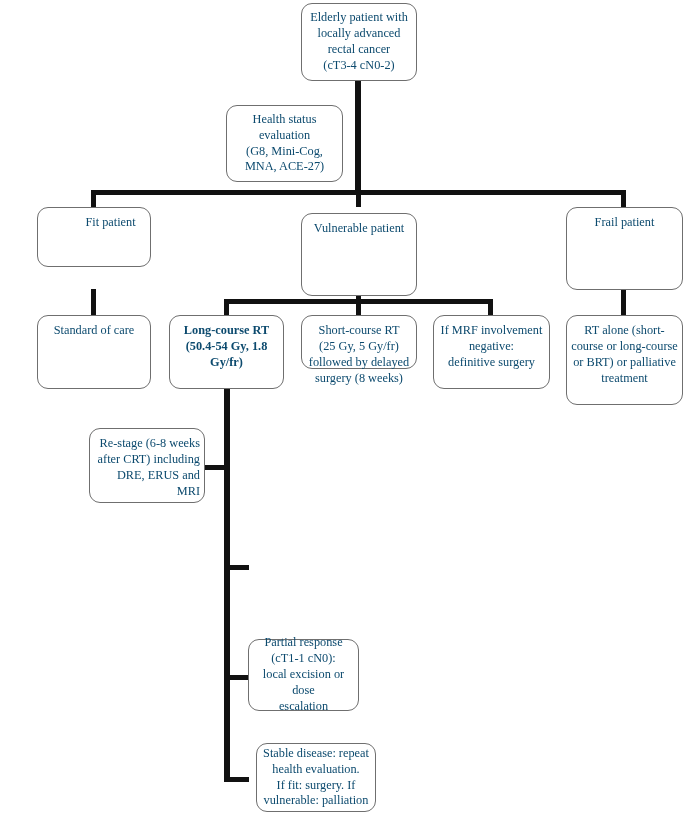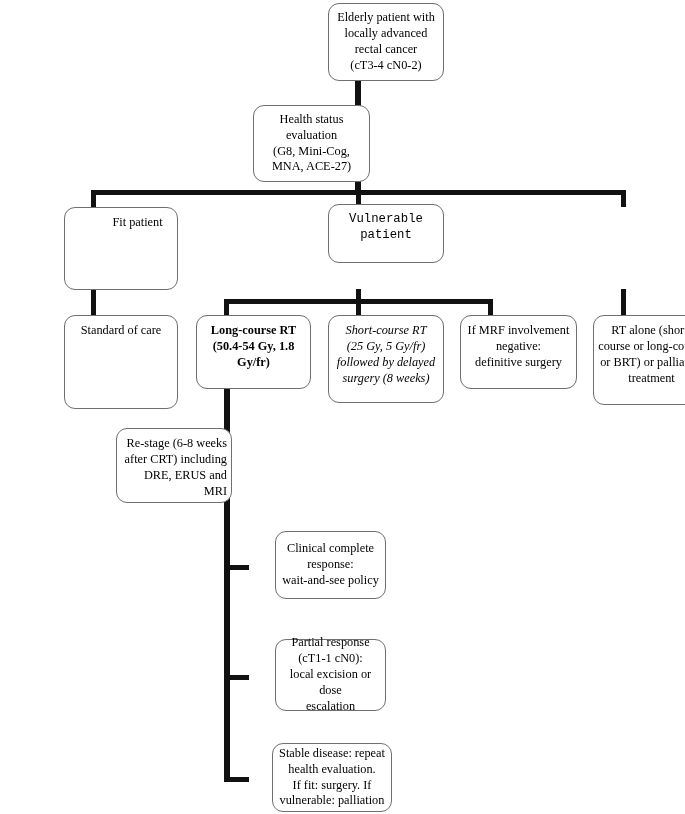--- a/index.html
+++ b/index.html
@@ -14,30 +14,29 @@
     background: #ffffff;
     font-family: "Liberation Serif", "DejaVu Serif", serif;
     overflow: hidden;
   }
   .node {
     position: absolute;
     box-sizing: border-box;
     border: 1px solid #6f6f6f;
     border-radius: 11px;
     background: #ffffff;
-    color: #000000;
+    color: #0c4a6e;
     font-size: 12.3px;
     line-height: 1.30;
     text-align: center;
     padding-top: 7px;
     padding-left: 4px;
     padding-right: 4px;
     z-index: 3;
     white-space: pre-line;
-    margin-left: 27px;
   }
   .node.mid {
     display: flex;
     align-items: center;
     justify-content: center;
     padding-top: 0;
   }
   .conn {
     position: absolute;
     background: #111111;
@@ -82,57 +81,55 @@
   <div class="node mid" style="left:301px; top:3px; width:116px; height:78px;">Elderly patient with
 locally advanced
 rectal cancer
 (cT3-4 cN0-2)</div>
 
   <div class="node mid" style="left:226px; top:105px; width:117px; height:77px;">Health status
 evaluation
 (G8, Mini-Cog,
 MNA, ACE-27)</div>
 
-  <div class="node" style="left:37px; top:207px; width:114px; height:83px;padding-left:37px;">Fit patient</div>
+  <div class="node" style="left:37px; top:207px; width:114px; height:60px;padding-left:37px;">Fit patient</div>
 
-  <div class="node" style="left:301px; top:204px; width:116px; height:59px;font-family:Liberation Mono, monospace;">Vulnerable patient</div>
+  <div class="node" style="left:301px; top:213px; width:116px; height:83px;">Vulnerable patient</div>
 
+  <div class="node" style="left:566px; top:207px; width:117px; height:83px;">Frail patient</div>
 
-  <div class="node" style="left:37px; top:315px; width:114px; height:94px;">Standard of care</div>
+  <div class="node" style="left:37px; top:315px; width:114px; height:74px;">Standard of care</div>
 
   <div class="node" style="left:169px; top:315px; width:115px; height:74px;font-weight:bold;">Long-course RT
 (50.4-54 Gy, 1.8
 Gy/fr)</div>
 
-  <div class="node" style="left:301px; top:315px; width:116px; height:88px;font-style:italic;">Short-course RT
+  <div class="node" style="left:301px; top:315px; width:116px; height:54px;">Short-course RT
 (25 Gy, 5 Gy/fr)
 followed by delayed
 surgery (8 weeks)</div>
 
   <div class="node" style="left:433px; top:315px; width:117px; height:74px;font-family:Liberation Serif, serif;">If MRF involvement
 negative:
 definitive surgery</div>
 
   <div class="node" style="left:566px; top:315px; width:117px; height:90px;">RT alone (short-
 course or long-course
 or BRT) or palliative
 treatment</div>
 
   <div class="node" style="left:89px; top:428px; width:116px; height:75px;text-align:right;">Re-stage (6-8 weeks
 after CRT) including
 DRE, ERUS and
 MRI</div>
 
-  <div class="node mid" style="left:248px; top:531px; width:111px; height:68px;">Clinical complete
-response:
-wait-and-see policy</div>
 
   <div class="node mid" style="left:248px; top:639px; width:111px; height:72px;">Partial response
 (cT1-1 cN0):
 local excision or dose
 escalation</div>
 
-  <div class="node mid" style="left:245px; top:743px; width:120px; height:69px;">Stable disease: repeat
+  <div class="node mid" style="left:256px; top:743px; width:120px; height:69px;">Stable disease: repeat
 health evaluation.
 If fit: surgery. If
 vulnerable: palliation</div>
 
 </div>
 
 </body></html>

